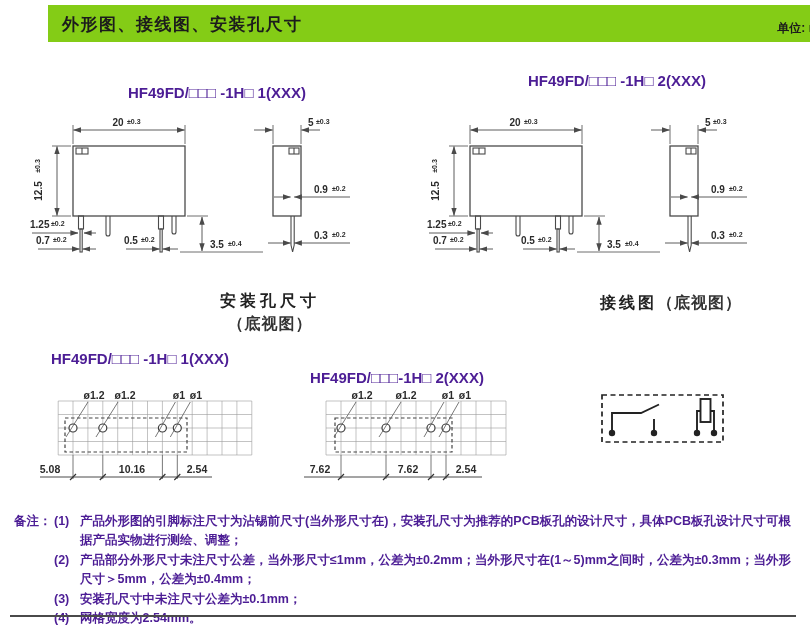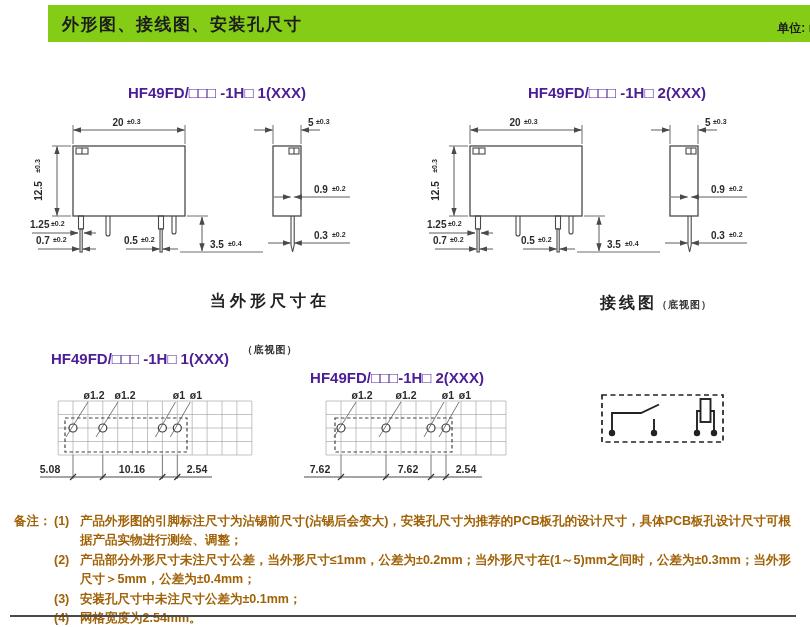--- a/index.html
+++ b/index.html
@@ -17,39 +17,39 @@
     position:absolute; left:14px; top:8px; font-size:17px; font-weight:700;
     letter-spacing:1.5px; color:#1c1c1c;
   }
   .unit-label {
     position:absolute; right:10px; bottom:5px; font-size:12px; font-weight:700; color:#1c1c1c;
   }
   .section-title {
     position:absolute; text-align:center; font-size:16px; font-weight:700;
     letter-spacing:4px; color:#222;
   }
-  .sub-note { font-size:10px; font-weight:600; letter-spacing:1px; color:#333;margin-top:29px; }
+  .sub-note { font-size:16px; font-weight:600; letter-spacing:1px; color:#333; }
   .part-label {
     position:absolute; text-align:center; font-size:15px; font-weight:600;
     color:#4c1d95; white-space:nowrap;
   }
   .drawing { position:absolute; }
   svg line, svg rect.ln, svg path.ln { stroke:#4a4a4a; fill:none; }
   .dv { font-size:10px; fill:#2b2b2b; font-weight:600; }
   .dt { font-size:7px;  fill:#2b2b2b; font-weight:600; }
   .mv { font-size:10.5px; fill:#2b2b2b; font-weight:600; }
   .grid-path { stroke:#9a9a9a; stroke-width:0.6; fill:none; }
   .ext-path  { stroke:#555;    stroke-width:0.8; fill:none; }
   .dash-rect { stroke:#444; stroke-width:1.2; fill:none; stroke-dasharray:3.5,2.5; }
   .tick-path { stroke:#333; stroke-width:1.2; fill:none; }
   .wire { stroke:#222; stroke-width:1.9; fill:none; }
   .wire-dash { stroke:#222; stroke-width:1.7; fill:none; stroke-dasharray:5,3.5; }
   .notes {
     position:absolute; left:14px; top:512px; right:12px;
-    font-size:12.5px; font-weight:600; color:#a16207; line-height:1.55;
+    font-size:12.5px; font-weight:600; color:#4c1d95; line-height:1.55;
   }
   .notes-wrap { display:flex; }
   .notes-label { flex:0 0 40px; }
   .notes-items { flex:1; }
   .note-row { display:flex; }
   .note-num { flex:0 0 26px; }
   .note-txt { flex:1; }
   .bottom-rule {
     position:absolute; left:10px; right:14px; top:615px; height:2px; background:#4a4a4a;
   }
@@ -58,21 +58,21 @@
 <body>
 
 <div class="page">
 
   <div class="header-bar">
     <div class="header-title">外形图、接线图、安装孔尺寸</div>
     <div class="unit-label">单位: mm</div>
   </div>
 
   <div class="part-label" style="left:92px;top:84px;width:250px;">HF49FD/□□□ -1H□ 1(XXX)</div>
-  <div class="part-label" style="left:492px;top:84px;width:250px;text-align:center;">HF49FD/□□□ -1H□ 2(XXX)</div>
+  <div class="part-label" style="left:492px;top:72px;width:250px;text-align:center;">HF49FD/□□□ -1H□ 2(XXX)</div>
 
   <svg class="drawing" style="left:28px;top:113px;" width="380" height="162" viewBox="0 0 380 162">
     <defs>
       <marker id="mrA" orient="auto" markerWidth="9" markerHeight="6" refX="8.5" refY="3" viewBox="0 0 9 6">
           <path d="M0,0 L9,3 L0,6 Z" fill="#4a4a4a"></path>
         </marker>
       <marker id="mlA" orient="auto" markerWidth="9" markerHeight="6" refX="0.5" refY="3" viewBox="0 0 9 6">
           <path d="M9,0 L0,3 L9,6 Z" fill="#4a4a4a"></path>
         </marker>
     </defs>
@@ -198,21 +198,21 @@
     <text class="dv" x="182" y="135">3.5</text>
     <text class="dt" x="200" y="133">±0.4</text>
     <text class="dv" x="280" y="13">5</text>
     <text class="dt" x="288" y="11">±0.3</text>
     <text class="dv" x="286" y="80">0.9</text>
     <text class="dt" x="304" y="78">±0.2</text>
     <text class="dv" x="286" y="126">0.3</text>
     <text class="dt" x="304" y="124">±0.2</text>
   </svg>
 
-  <div class="section-title" style="left:160px;top:291px;width:220px;">当外形尺寸在</div>
+  <div class="section-title" style="left:160px;top:291px;width:220px;">安装孔尺寸</div>
   <div class="sub-note" style="position:absolute;left:160px;top:314px;width:220px;text-align:center;">（底视图）</div>
   <div style="position:absolute;left:600px;top:293px;white-space:nowrap;">
     <span style="font-size:16px;font-weight:700;letter-spacing:3px;color:#222;margin-top:13px;">接线图</span><span class="sub-note">（底视图）</span>
   </div>
 
   <div class="part-label" style="left:30px;top:350px;width:220px;">HF49FD/□□□ -1H□ 1(XXX)</div>
   <div class="part-label" style="left:287px;top:369px;width:220px;">HF49FD/□□□-1H□ 2(XXX)</div>
 
   <svg class="drawing" style="left:30px;top:385px;" width="260" height="110" viewBox="0 0 260 110">
     <path class="grid-path" d="M28.2,16 V70 M43,16 V70 M57.9,16 V70 M72.8,16 V70 M87.7,16 V70 M102.6,16 V70 M117.5,16 V70 M132.4,16 V70 M147.3,16 V70 M162.2,16 V70 M177.1,16 V70 M192,16 V70 M206.9,16 V70 M221.8,16 V70 M28.2,16 H221.8 M28.2,29.5 H221.8 M28.2,43 H221.8 M28.2,56.5 H221.8 M28.2,70 H221.8"></path>
@@ -272,21 +272,21 @@
       <circle cx="129" cy="48" r="3.2" fill="#222"></circle>
     </g>
   </svg>
 
   <div class="notes">
     <div class="notes-wrap">
       <div class="notes-label">备注：</div>
       <div class="notes-items">
         <div class="note-row">
           <span class="note-num">(1)</span>
-          <span class="note-txt">产品外形图的引脚标注尺寸为沾锡前尺寸(沾锡后会变大)，安装孔尺寸为推荐的PCB板孔的设计尺寸，具体PCB板孔设计尺寸可根据产品实物进行测绘、调整；</span>
+          <span class="note-txt">产品外形图的引脚标注尺寸为沾锡前尺寸(当外形尺寸在)，安装孔尺寸为推荐的PCB板孔的设计尺寸，具体PCB板孔设计尺寸可根据产品实物进行测绘、调整；</span>
         </div>
         <div class="note-row">
           <span class="note-num">(2)</span>
           <span class="note-txt">产品部分外形尺寸未注尺寸公差，当外形尺寸≤1mm，公差为±0.2mm；当外形尺寸在(1～5)mm之间时，公差为±0.3mm；当外形尺寸＞5mm，公差为±0.4mm；</span>
         </div>
         <div class="note-row">
           <span class="note-num">(3)</span>
           <span class="note-txt">安装孔尺寸中未注尺寸公差为±0.1mm；</span>
         </div>
         <div class="note-row">

